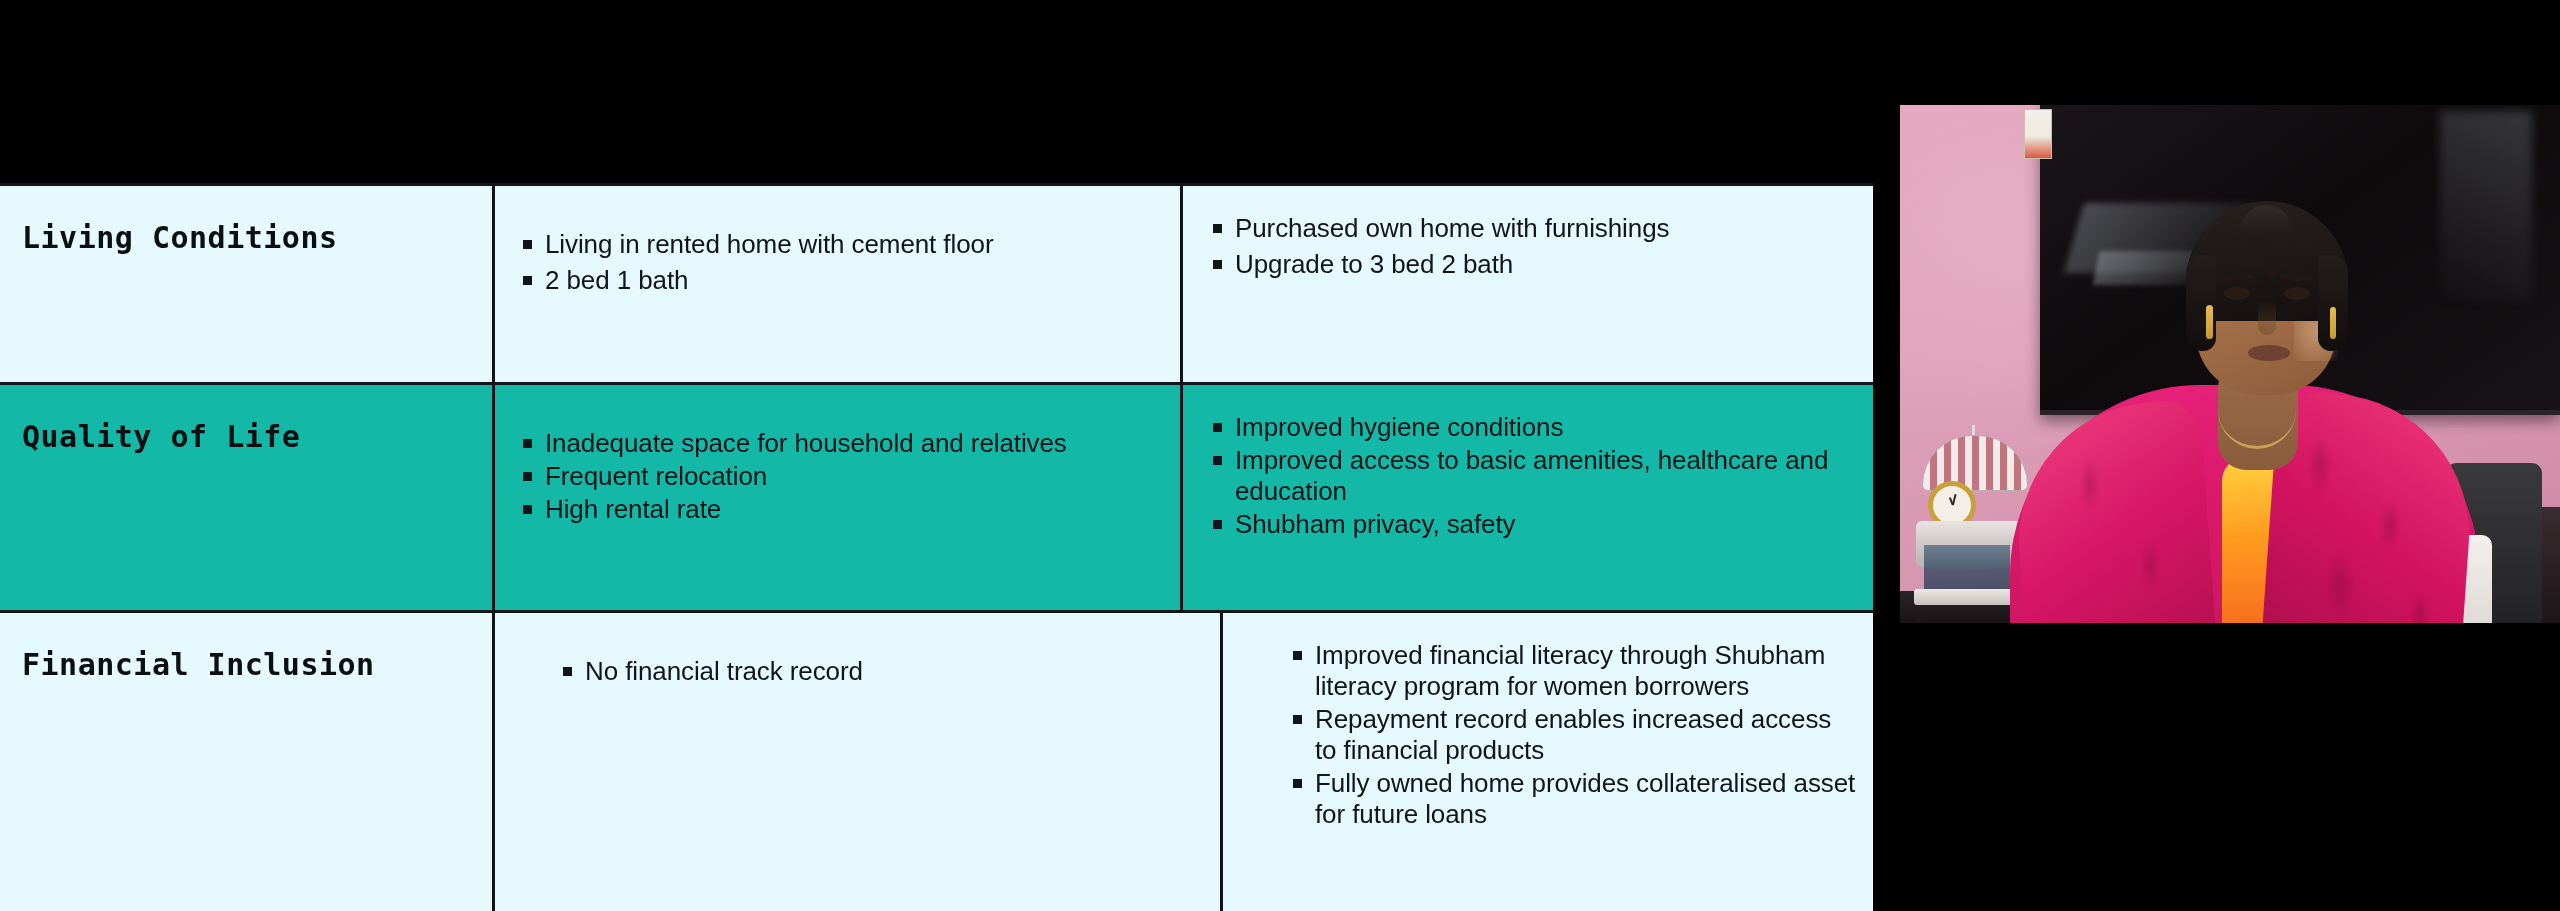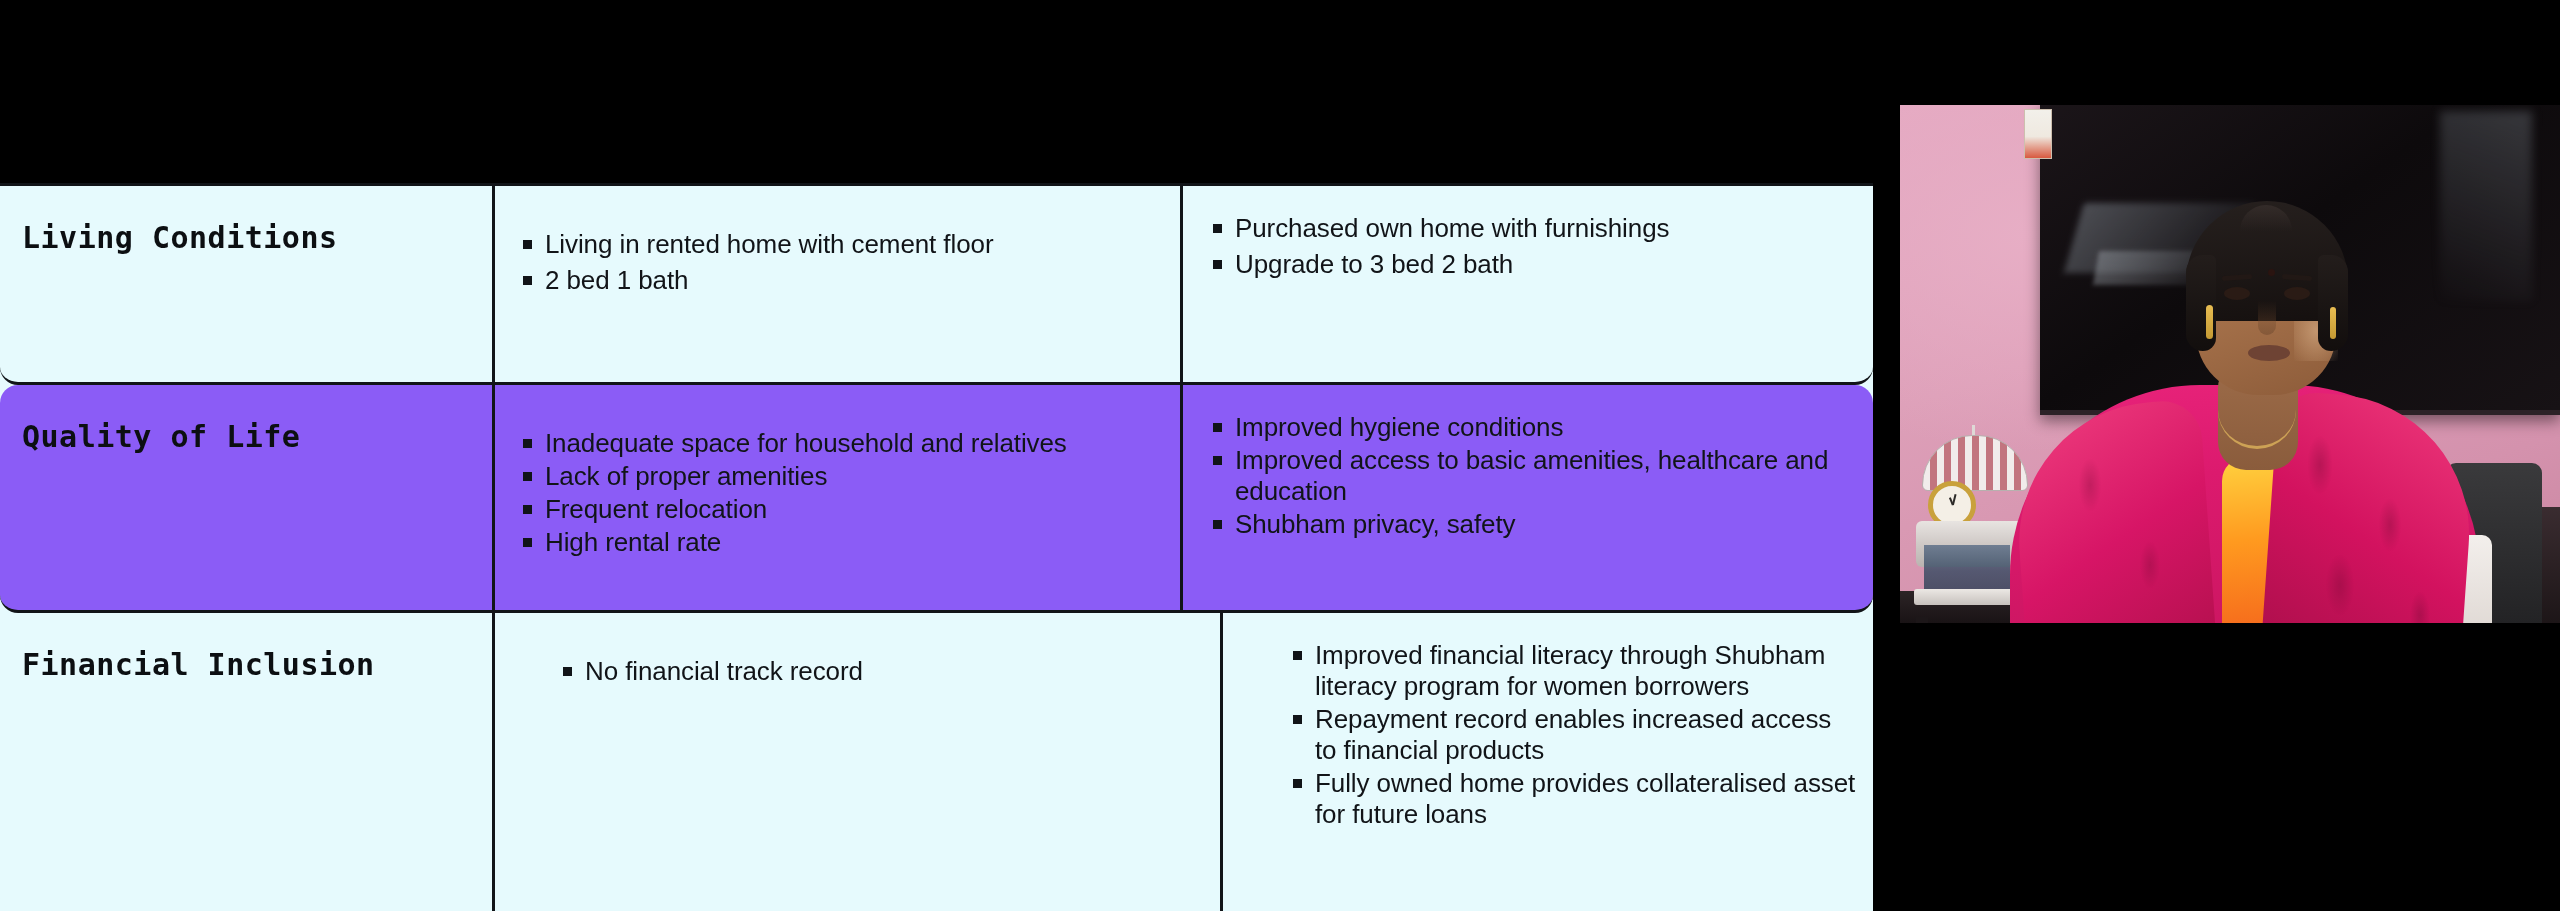--- a/index.html
+++ b/index.html
@@ -31,23 +31,22 @@
     display: flex;
     flex-direction: column;
   }
 
   .table-row {
     display: flex;
     flex-direction: row;
     width: 100%;
     border-bottom: 3px solid #111418;
     background: #e6fafd;
-    border-radius: 18px;
-  }
-  .table-row.highlighted { background: #8b5cf6; justify-content: center; }
+  }
+  .table-row.highlighted { background: #14b8a6; justify-content: center; }
   .table-row:last-child { border-bottom: none; }
 
   .row-h1 { height: 200px; }
   .row-h2 { height: 229px; }
   .row-h3 { height: 299px; gap: 40px; }
 
   .cell-label {
     width: 495px;
     flex: 0 0 495px;
     border-right: 3px solid #111418;
@@ -539,21 +538,20 @@
       </div>
     </div>
 
     <div class="table-row row-h2 highlighted row-spacious">
       <div class="cell-label">
         <div class="label-text">Quality of Life</div>
       </div>
       <div class="cell-before">
         <ul class="bullets">
           <li><span class="bullet-mark"></span><span>Inadequate space for household and relatives</span></li>
-          <li><span class="bullet-mark"></span><span>Lack of proper amenities</span></li>
           <li><span class="bullet-mark"></span><span>Frequent relocation</span></li>
           <li><span class="bullet-mark"></span><span>High rental rate</span></li>
         </ul>
       </div>
       <div class="cell-after">
         <ul class="bullets">
           <li><span class="bullet-mark"></span><span>Improved hygiene conditions</span></li>
           <li><span class="bullet-mark"></span><span>Improved access to basic amenities, healthcare and education</span></li>
           <li><span class="bullet-mark"></span><span>Shubham privacy, safety</span></li>
         </ul>

